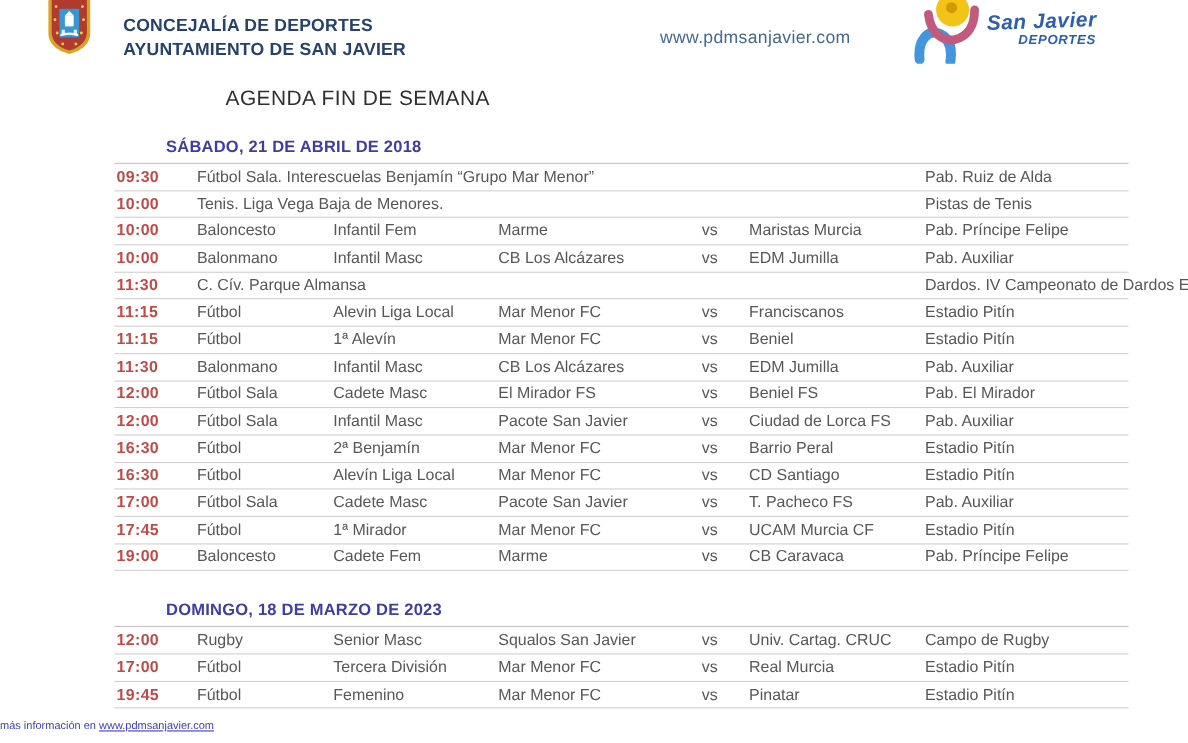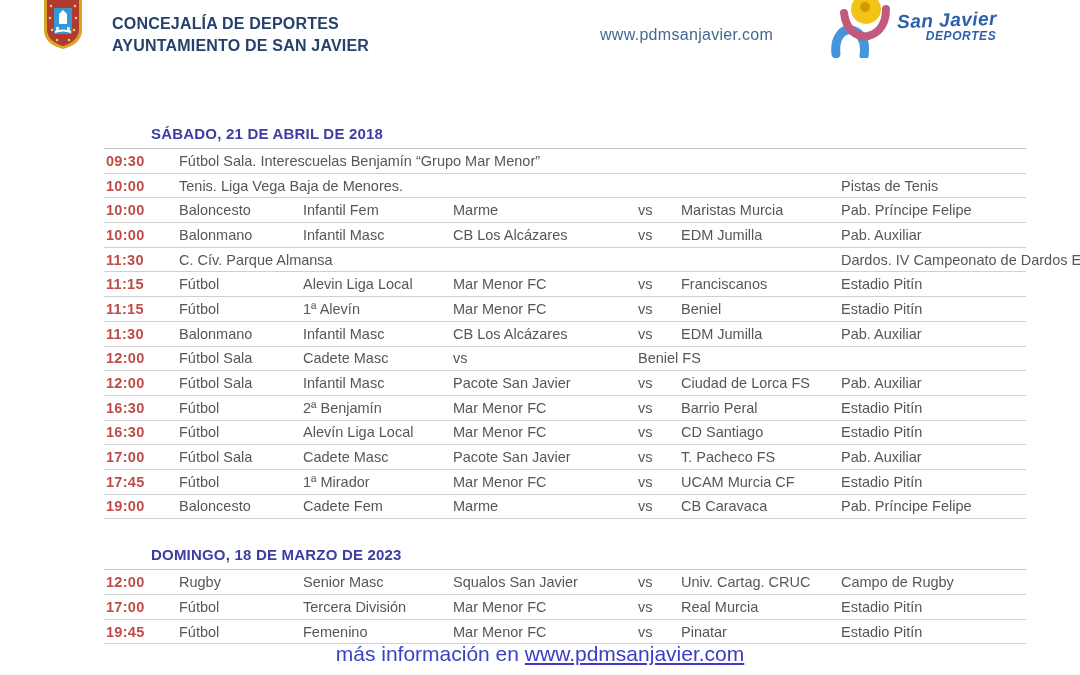--- a/index.html
+++ b/index.html
@@ -24,21 +24,21 @@
   .row{
     display:grid;grid-template-columns:73px 124px 150px 185px 43px 160px 1fr;
     height:23.7px;align-items:center;border-bottom:1px solid #d0d0d0;
     font-size:14.5px;color:#575757;
   }
   .row.wide{grid-template-columns:73px 662px 1fr;}
   .cell{white-space:nowrap;padding-left:2px;}
   .cell.time{color:#bf4b47;font-weight:600;letter-spacing:.3px;}
   .section + .section{margin-top:24px;}
   
-  .footer{position:absolute;left:0;bottom:9px;width:100%;text-align:center;font-size:21px;color:#3b43c4;}
+  .footer{position:absolute;left:0;bottom:9px;width:100%;font-size:10px;color:#3b43c4;}
   .footer a{color:#3b3bc8;text-decoration:underline;cursor:pointer;}
 </style>
 </head>
 <body>
 
 <div class="page">
 
   <div class="crest">
     <svg width="42" height="50" viewBox="0 0 42 50">
       <path d="M2 0 H40 V30 Q40 44 21 49 Q2 44 2 30 Z" fill="#d8a428"></path>
@@ -70,28 +70,30 @@
       <path d="M14 13 C16 31 28 38 38 36 C50 33 56 23 56 9" stroke="#c25a7e" stroke-width="8" fill="none" stroke-linecap="round"></path>
       <circle cx="36" cy="9" r="15" fill="#f3c317"></circle>
       <circle cx="35" cy="7" r="5" fill="#d29a00"></circle>
     </svg>
   </div>
   <div class="sj-wordmark">
     <div class="sj-name">San Javier</div>
     <div class="sj-sub">DEPORTES</div>
   </div>
 
+  <h1 class="doc-title">AGENDA FIN DE SEMANA</h1>
 
   <div class="sections" id="sections">
       <div class="section">
         <div class="section-heading">SÁBADO, 21 DE ABRIL DE 2018</div>
         <div class="table">
           <div class="row wide">
             <span class="cell time">09:30</span>
             <span class="cell">Fútbol Sala.  Interescuelas Benjamín “Grupo Mar Menor”</span>
+            <span class="cell">Pab. Ruiz de Alda</span>
           </div>
           <div class="row wide">
             <span class="cell time">10:00</span>
             <span class="cell">Tenis. Liga Vega Baja de Menores.</span>
             <span class="cell">Pistas de Tenis</span>
           </div>
           <div class="row">
             <span class="cell time">10:00</span>
             <span class="cell">Baloncesto</span>
             <span class="cell">Infantil Fem</span>
@@ -138,22 +140,24 @@
             <span class="cell">Infantil Masc</span>
             <span class="cell">CB Los Alcázares</span>
             <span class="cell">vs</span>
             <span class="cell">EDM Jumilla</span>
             <span class="cell">Pab. Auxiliar</span>
           </div>
           <div class="row">
             <span class="cell time">12:00</span>
             <span class="cell">Fútbol Sala</span>
             <span class="cell">Cadete Masc</span>
+            <span class="cell">El Mirador FS</span>
             <span class="cell">vs</span>
             <span class="cell">Beniel FS</span>
+            <span class="cell">Pab. El Mirador</span>
           </div>
           <div class="row">
             <span class="cell time">12:00</span>
             <span class="cell">Fútbol Sala</span>
             <span class="cell">Infantil Masc</span>
             <span class="cell">Pacote San Javier</span>
             <span class="cell">vs</span>
             <span class="cell">Ciudad de Lorca FS</span>
             <span class="cell">Pab. Auxiliar</span>
           </div>

